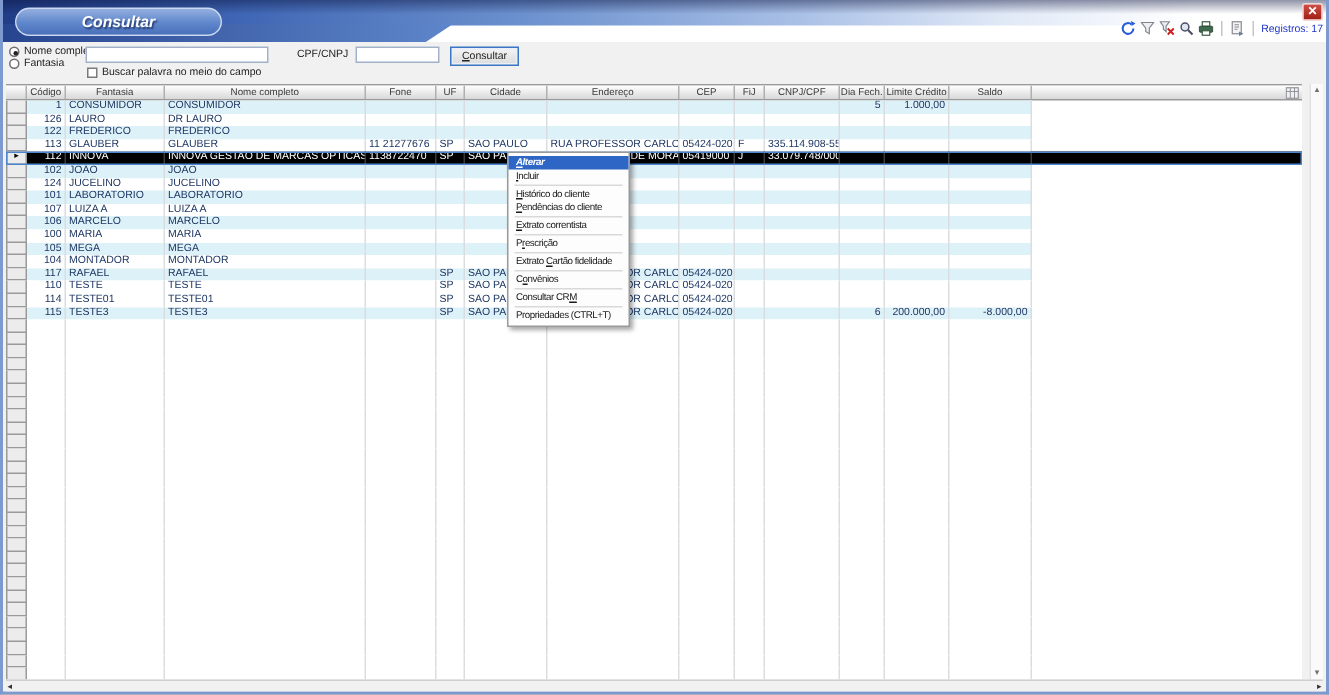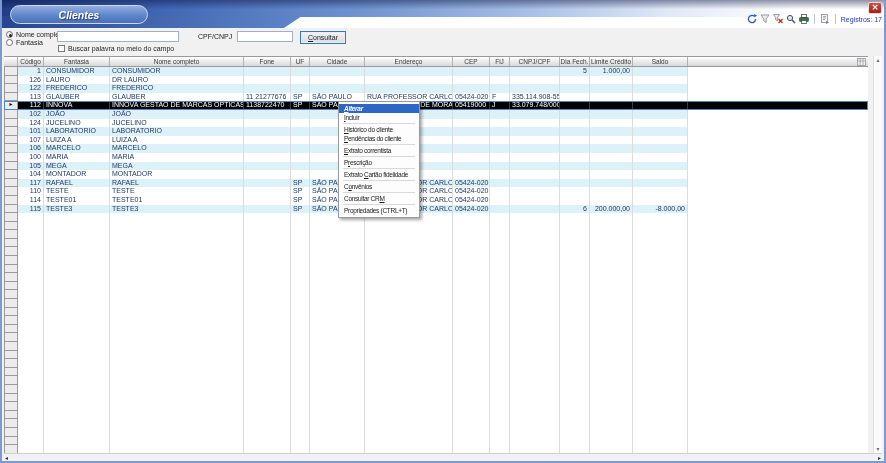--- a/index.html
+++ b/index.html
@@ -75,21 +75,21 @@
 </style>
 </head>
 <body>
 
 <div class="window">
 
   <div class="titlebar">
     <div class="band1"></div>
     <div class="band2"></div>
     <div class="tab-pill">
-      <span>Clientes</span>
+      <span>Consultar</span>
     </div>
     <div class="close-btn">✕</div>
     <div class="tools">
       <span class="ico">
         <svg width="10" height="10" viewBox="0 0 10 10">
             <path d="M8.6 5a3.6 3.6 0 1 1-1.2-2.7" fill="none" stroke="#2b5cd8" stroke-width="1.4"></path>
             <path d="M7 0l3 1.6-2.6 1.8z" fill="#2b5cd8"></path>
           </svg>
       </span>
       <span class="ico">

